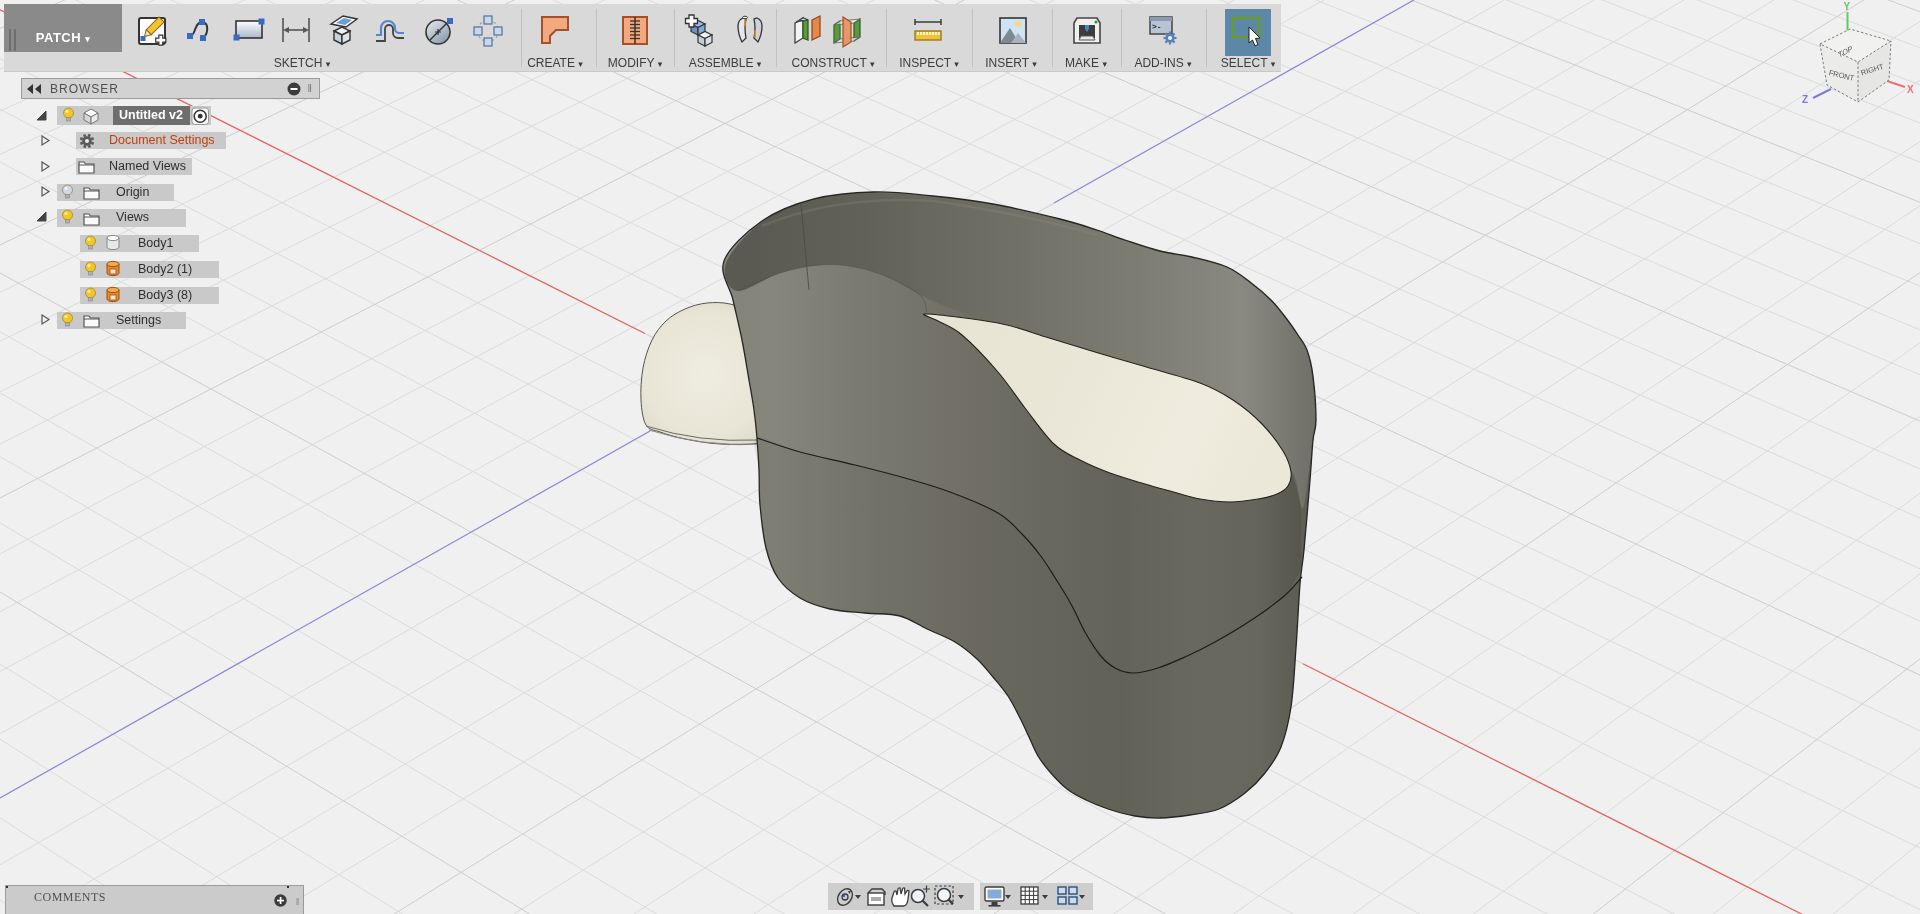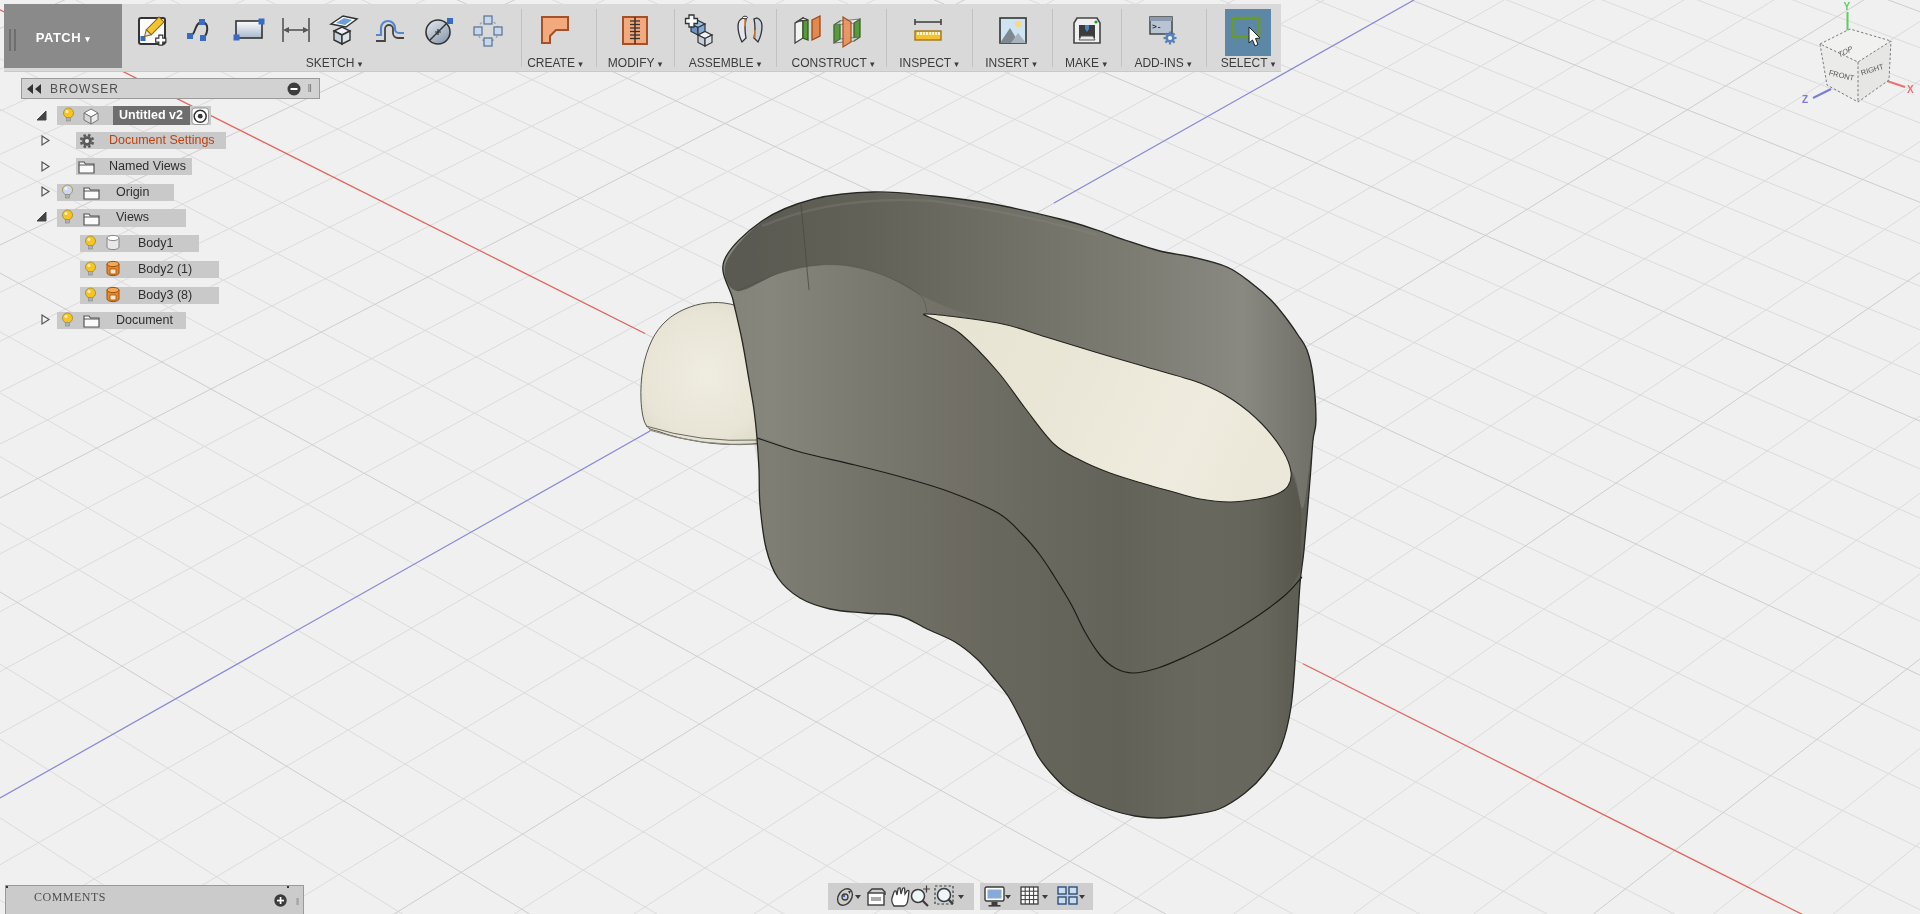--- a/index.html
+++ b/index.html
@@ -1,17 +1,17 @@
 <!DOCTYPE html>
 <html><head><meta charset="utf-8"><style>
 * { margin:0; padding:0; box-sizing:border-box; }
 body { font-family:"Liberation Sans",sans-serif; }
 #app { position:relative; width:1920px; height:914px; background:#f0f0f0; overflow:hidden; }
 #toolbar { position:absolute; left:4px; top:4px; width:1277px; height:68px; background:#d9d9d9; border-bottom:1px solid #c9c9c9; }
-#patchbtn { position:absolute; left:0; top:0; width:118px; height:64px; background:#8a8a8a; color:#fff;
+#patchbtn { position:absolute; left:0; top:0; width:118px; height:48px; background:#8a8a8a; color:#fff;
   font-size:13px; font-weight:bold; text-align:center; line-height:68px; letter-spacing:0.5px; }
 .grip { position:absolute; left:5px; top:25px; width:7px; height:22px; border-left:2px solid #6e6e6e; border-right:2px solid #6e6e6e; }
 .sep { position:absolute; top:5px; width:1px; height:58px; background:#c2c2c2; }
 .glabel { position:absolute; top:52px; transform:translateX(-50%); font-size:12px; color:#3c3c3c; white-space:nowrap; }
 .glabel .tri { font-size:9px; color:#3c3c3c; }
 #browser { position:absolute; left:0; top:0; width:330px; height:345px;margin-left:16px; }
 #bheader { position:absolute; left:5px; top:78px; width:299px; height:21px; background:#d2d2d2;
   border:1px solid #9a9a9a; color:#4f4f4f; font-size:12px; letter-spacing:1px; display:flex; align-items:center; }
 .pill { position:absolute; }
 .ttext { position:absolute; font-size:12.5px; white-space:nowrap;text-align:center; }
@@ -380,21 +380,21 @@
       </svg>
 <div class="sep" style="left:517px"></div>
       <div class="sep" style="left:592px"></div>
       <div class="sep" style="left:670px"></div>
       <div class="sep" style="left:772px"></div>
       <div class="sep" style="left:882px"></div>
       <div class="sep" style="left:968px"></div>
       <div class="sep" style="left:1048px"></div>
       <div class="sep" style="left:1117px"></div>
       <div class="sep" style="left:1202px"></div>
-      <div class="glabel" style="left:330px">SKETCH <span class="tri">▾</span></div>
+      <div class="glabel" style="left:298px">SKETCH <span class="tri">▾</span></div>
       <div class="glabel" style="left:551px">CREATE <span class="tri">▾</span></div>
       <div class="glabel" style="left:631px">MODIFY <span class="tri">▾</span></div>
       <div class="glabel" style="left:721px">ASSEMBLE <span class="tri">▾</span></div>
       <div class="glabel" style="left:829px">CONSTRUCT <span class="tri">▾</span></div>
       <div class="glabel" style="left:925px">INSPECT <span class="tri">▾</span></div>
       <div class="glabel" style="left:1007px">INSERT <span class="tri">▾</span></div>
       <div class="glabel" style="left:1082px">MAKE <span class="tri">▾</span></div>
       <div class="glabel" style="left:1159px">ADD-INS <span class="tri">▾</span></div>
       <div class="glabel" style="left:1244px">SELECT <span class="tri">▾</span></div>
       <div style="position:absolute;left:1221px;top:5px;width:46px;height:47px;background:#5d87a6">
@@ -519,21 +519,21 @@
         </g>
 </svg>
       <div class="ttext" style="left:103px;top:108px;color:#ffffff;font-weight:bold">Untitled v2</div>
       <div class="ttext" style="left:93px;top:133px;color:#c2410c;font-weight:normal">Document Settings</div>
       <div class="ttext" style="left:93px;top:159px;color:#2f2f2f;font-weight:normal">Named Views</div>
       <div class="ttext" style="left:100px;top:185px;color:#2f2f2f;font-weight:normal">Origin</div>
       <div class="ttext" style="left:100px;top:210px;color:#2f2f2f;font-weight:normal">Views</div>
       <div class="ttext" style="left:122px;top:236px;color:#2f2f2f;font-weight:normal">Body1</div>
       <div class="ttext" style="left:122px;top:262px;color:#2f2f2f;font-weight:normal">Body2 (1)</div>
       <div class="ttext" style="left:122px;top:288px;color:#2f2f2f;font-weight:normal">Body3 (8)</div>
-      <div class="ttext" style="left:100px;top:313px;color:#2f2f2f;font-weight:normal">Document</div>
+      <div class="ttext" style="left:100px;top:313px;color:#2f2f2f;font-weight:normal">Settings</div>
 </div>
 <div id="comments">
 <span style="margin-left:28px;letter-spacing:0.5px">COMMENTS</span>
 <span style="position:absolute;right:16px;top:6px"><svg width="13" height="13">
           <circle cx="6.5" cy="6.5" r="6.2" fill="#3c3c3c"></circle>
           <rect x="3" y="5.7" width="7" height="1.7" fill="#fff"></rect>
           <rect x="5.7" y="3" width="1.7" height="7" fill="#fff"></rect>
         </svg></span>
 <span style="position:absolute;right:4px;top:4px;color:#777;font-size:11px">‖</span>
 <div style="position:absolute;left:0;top:0;width:2px;height:2px;background:#333"></div>

